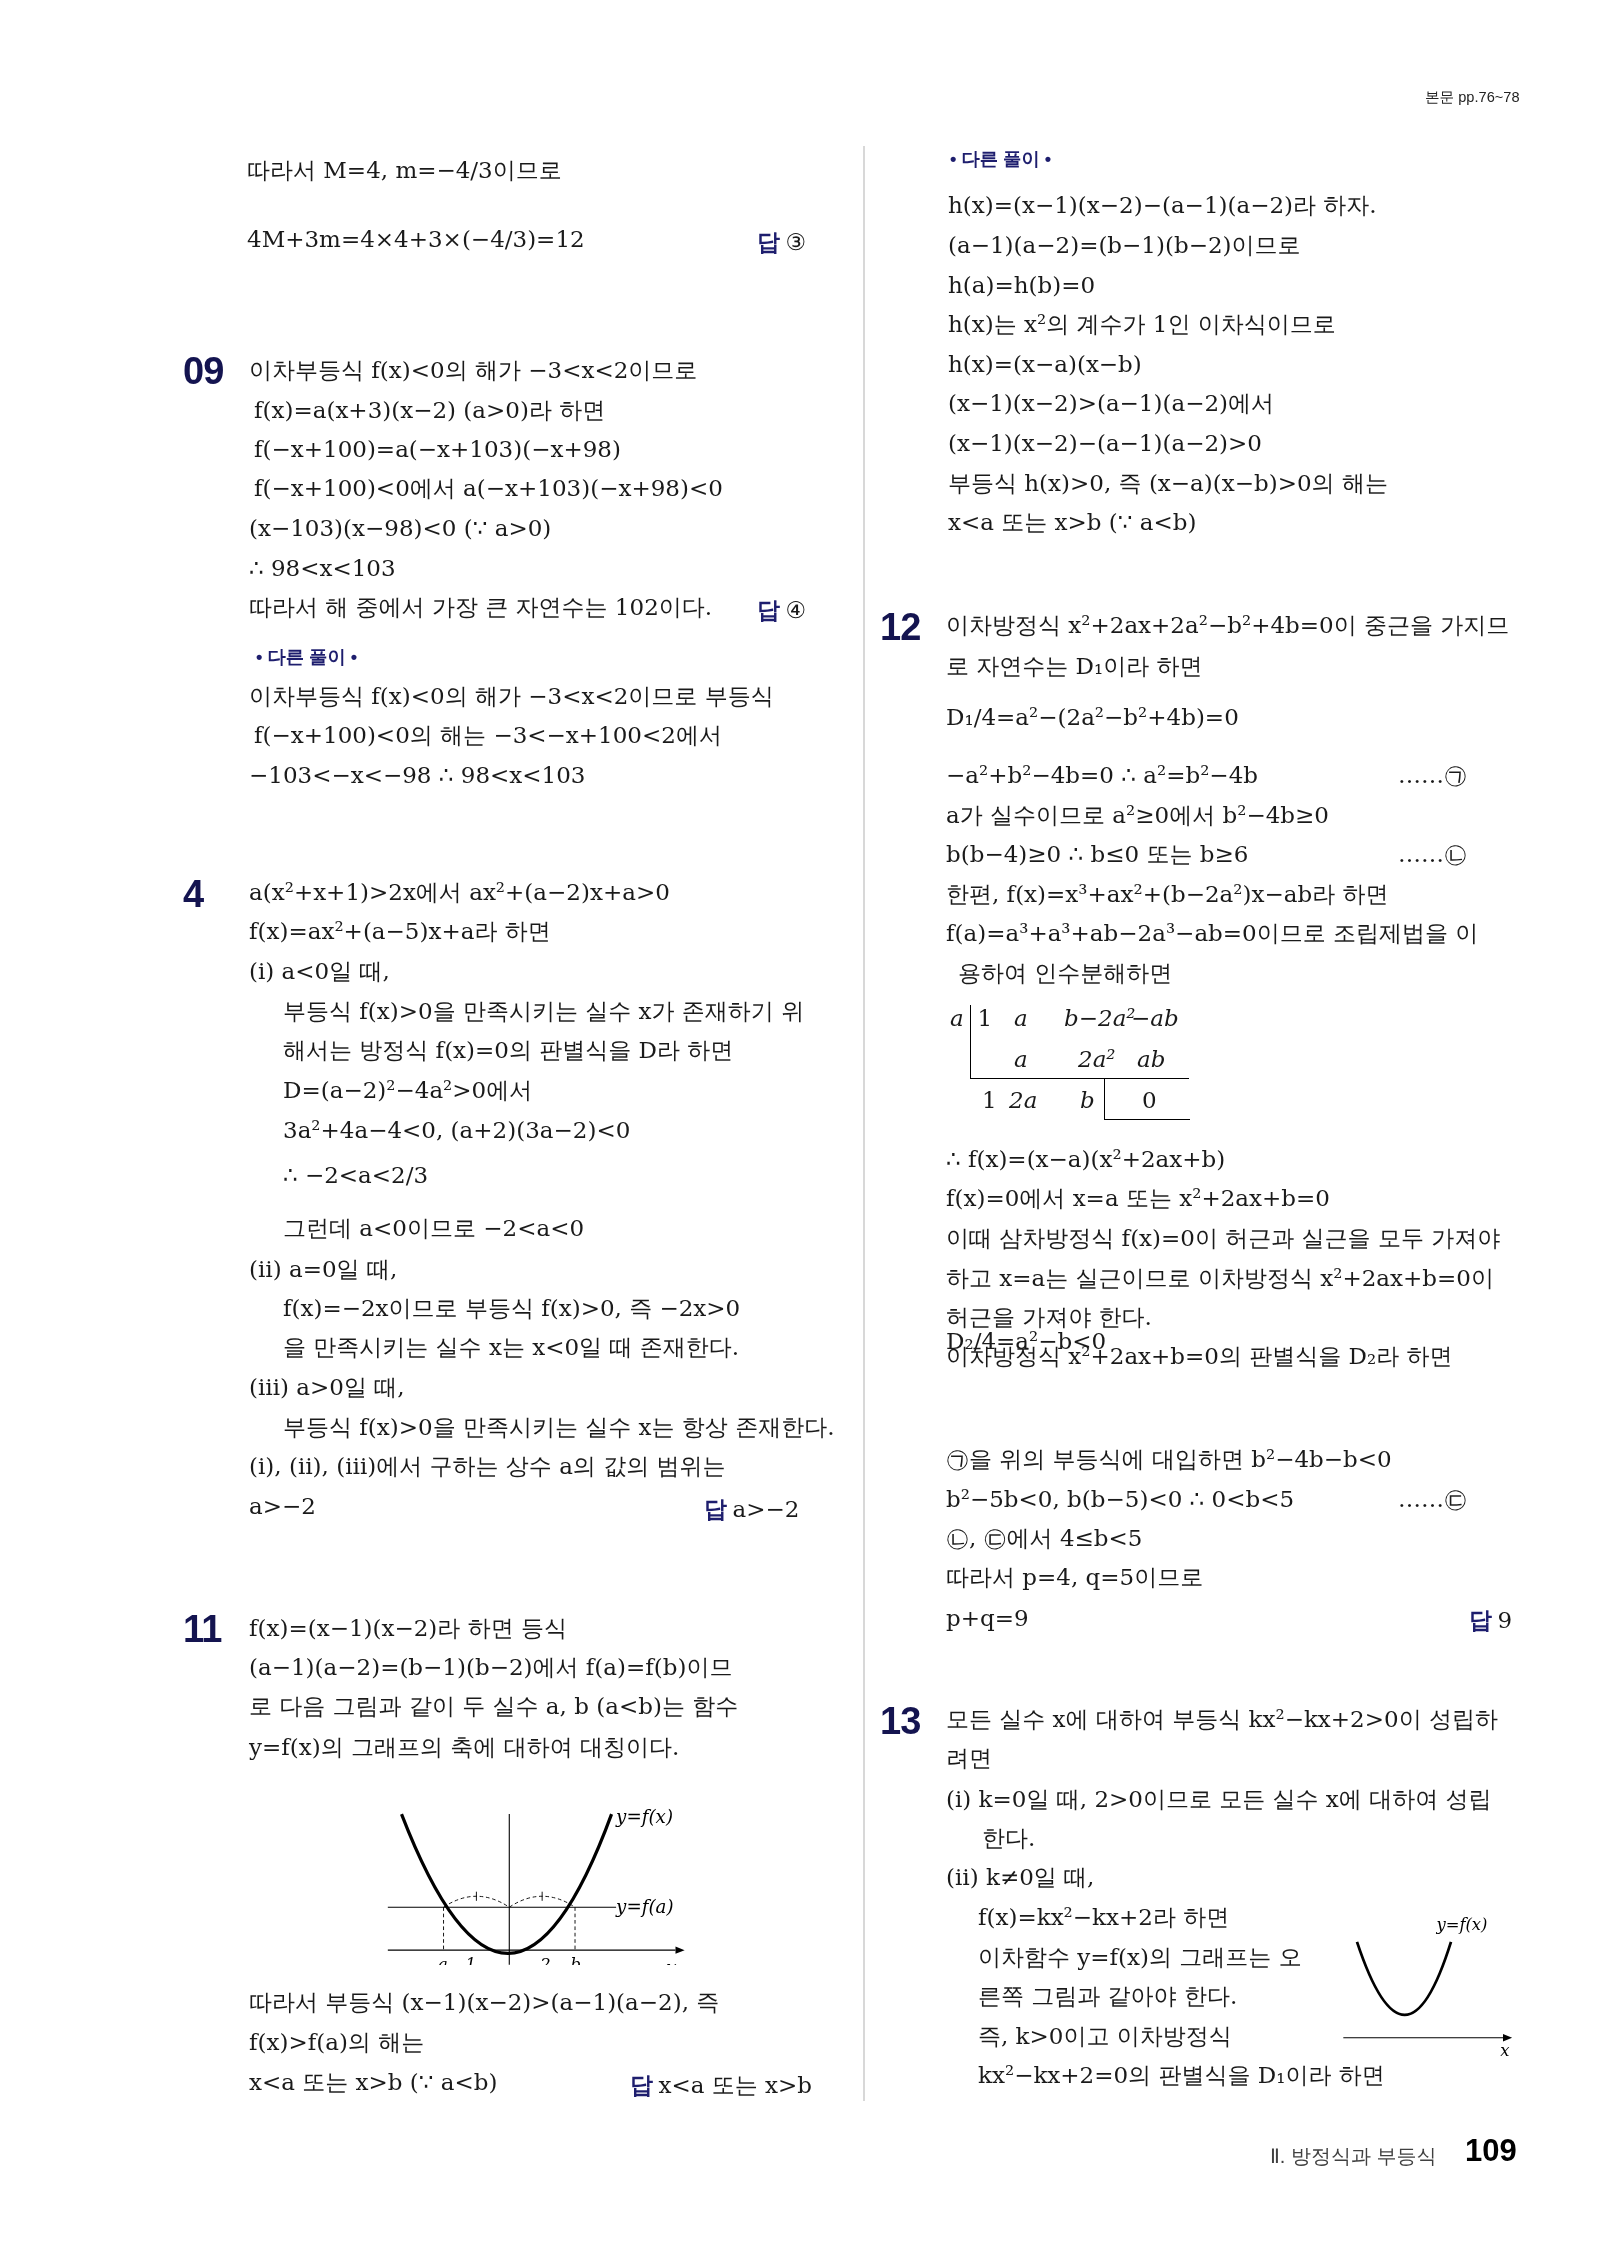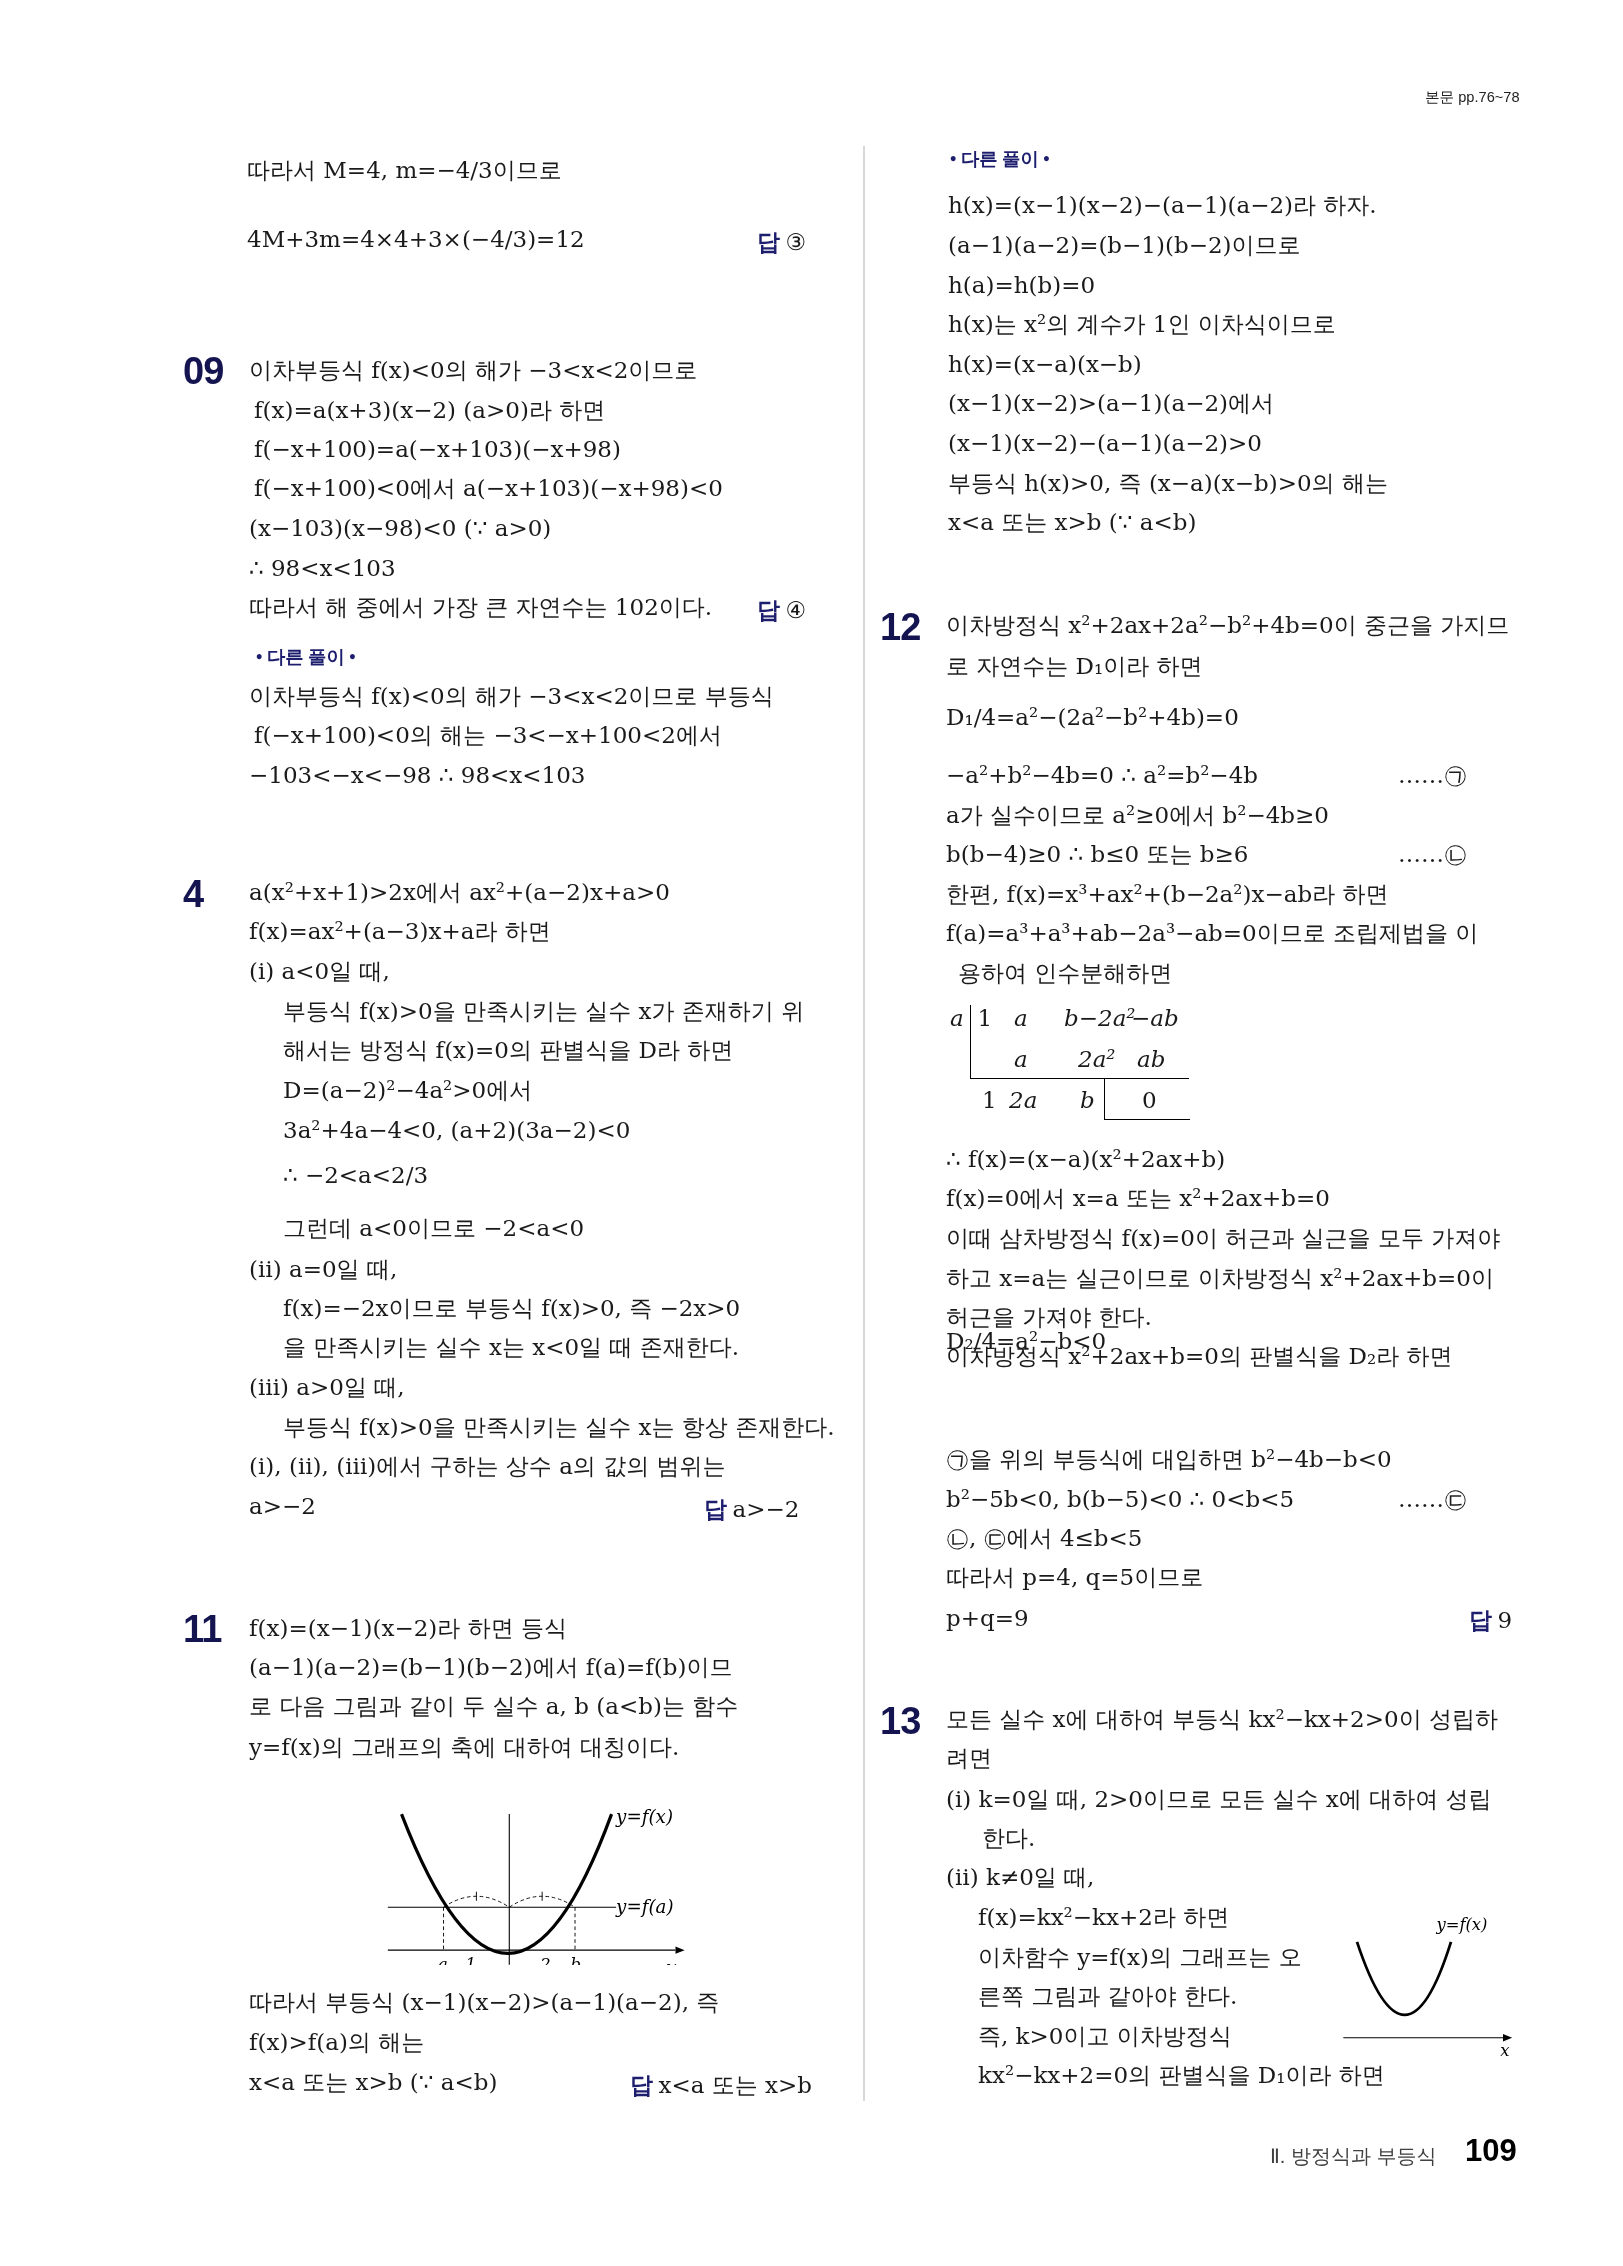--- a/index.html
+++ b/index.html
@@ -4,21 +4,21 @@
 <style>
   html, body { margin:0; padding:0; background:#ffffff; }
   body { width:1624px; height:2266px; position:relative; overflow:hidden;
          font-family:"DejaVu Serif","Liberation Serif",serif; color:#1a1a1a; }
   .header-ref { position:absolute; top:88px; left:1425px; font-family:"Liberation Sans",sans-serif;
          font-size:14.6px; color:#222; }
   .divider { position:absolute; left:863px; top:146px; width:1.8px; height:1955px; background:#d8d8d8; }
   .line { position:absolute; font-size:23px; line-height:31px; white-space:nowrap; }
   .num { position:absolute; font-family:"Liberation Sans",sans-serif; font-weight:bold;
          font-size:38px; color:#141450; letter-spacing:-0.9px; }
-  .alt { position:absolute; font-family:Liberation Serif, serif; font-weight:bold; font-size:18.3px; color:#1e1e6e; }
+  .alt { position:absolute; font-family:Liberation Sans, sans-serif; font-weight:bold; font-size:18.3px; color:#1e1e6e; }
   .ans { position:absolute; font-size:23px; white-space:nowrap; }
   .ans .lbl { font-family:"Liberation Sans",sans-serif; font-weight:bold; color:#1e1e6e; margin-right:5.5px; }
   .footer-chapter { position:absolute; top:2143px; left:1270px; font-family:"Liberation Sans",sans-serif; font-size:20px; color:#404040; }
   .footer-page { position:absolute; top:2133px; left:1465px; font-family:"Liberation Sans",sans-serif; font-weight:bold; font-size:31px; color:#000000; }
   .synth { position:absolute; left:950px; top:1005px; width:311px; height:142px; font-size:23px; }
   .synth span { position:absolute; white-space:nowrap; }
   svg text { font-family:"DejaVu Serif",serif; font-style:italic; }
 </style>
 </head>
 <body>
@@ -40,21 +40,21 @@
   <div class="line" style="left:249px;top:553px">∴ 98&lt;x&lt;103</div>
   <div class="line" style="left:249px;top:592px">따라서 해 중에서 가장 큰 자연수는 102이다.</div>
   <div class="ans" style="left:757px;top:595px"><span class="lbl">답</span><span>④</span></div>
   <div class="alt" style="left:256px;top:644px">• 다른 풀이 •</div>
   <div class="line" style="left:249px;top:681px">이차부등식  f(x)&lt;0의 해가 −3&lt;x&lt;2이므로 부등식</div>
   <div class="line" style="left:254px;top:720px">f(−x+100)&lt;0의 해는 −3&lt;−x+100&lt;2에서</div>
   <div class="line" style="left:249px;top:760px">−103&lt;−x&lt;−98      ∴ 98&lt;x&lt;103</div>
 
   <div class="num" style="left:183px;top:873px">4</div>
   <div class="line" style="left:249px;top:877px">a(x²+x+1)&gt;2x에서 ax²+(a−2)x+a&gt;0</div>
-  <div class="line" style="left:249px;top:916px">f(x)=ax²+(a−3)x+a라 하면</div>
+  <div class="line" style="left:249px;top:916px">f(x)=ax²+(a−5)x+a라 하면</div>
   <div class="line" style="left:249px;top:956px">(ⅰ) a&lt;0일 때,</div>
   <div class="line" style="left:283px;top:996px">부등식 f(x)&gt;0을 만족시키는 실수 x가 존재하기 위</div>
   <div class="line" style="left:283px;top:1035px">해서는 방정식 f(x)=0의 판별식을 D라 하면</div>
   <div class="line" style="left:283px;top:1075px">D=(a−2)²−4a²&gt;0에서</div>
   <div class="line" style="left:283px;top:1115px">3a²+4a−4&lt;0, (a+2)(3a−2)&lt;0</div>
   <div class="line" style="left:283px;top:1160px">∴ −2&lt;a&lt;2/3</div>
   <div class="line" style="left:283px;top:1213px">그런데 a&lt;0이므로 −2&lt;a&lt;0</div>
   <div class="line" style="left:249px;top:1254px">(ⅱ) a=0일 때,</div>
   <div class="line" style="left:283px;top:1293px">f(x)=−2x이므로 부등식 f(x)&gt;0, 즉 −2x&gt;0</div>
   <div class="line" style="left:283px;top:1332px">을 만족시키는 실수 x는 x&lt;0일 때 존재한다.</div>

